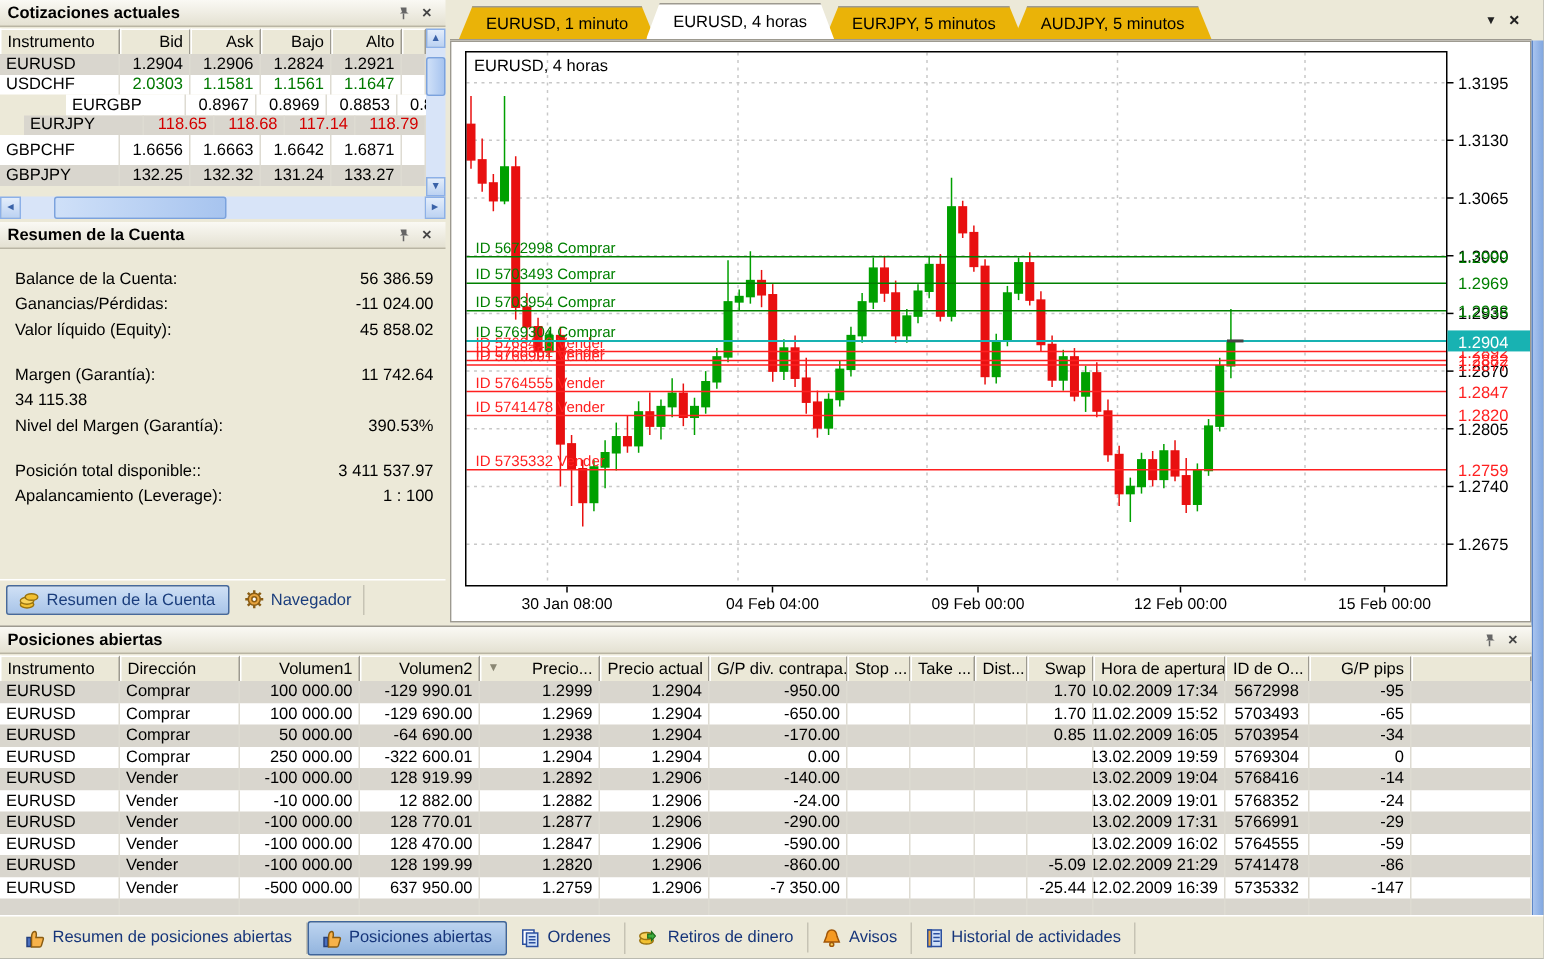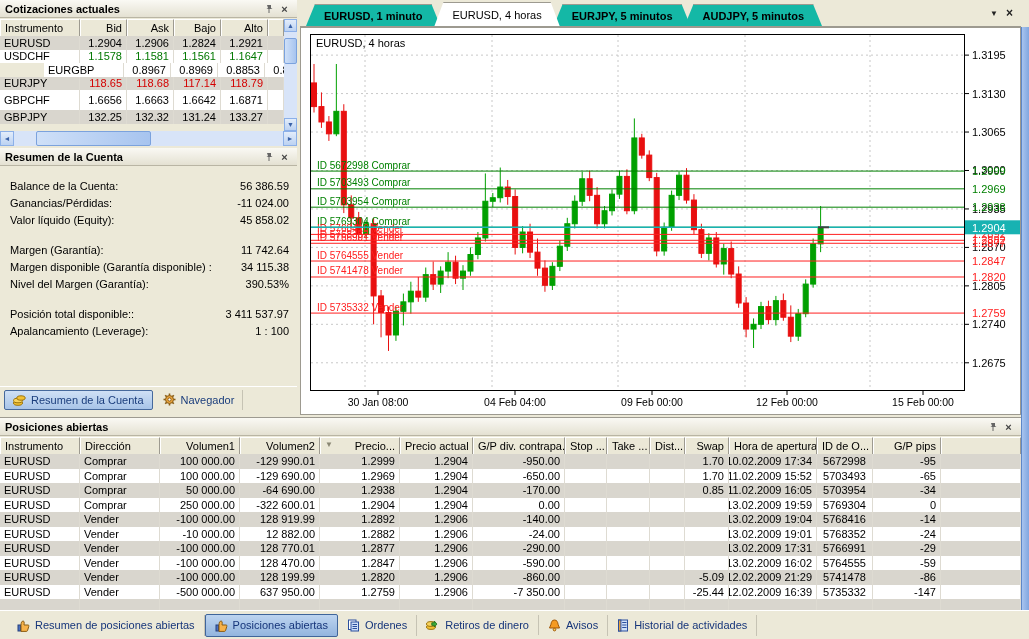--- a/index.html
+++ b/index.html
@@ -25,21 +25,21 @@
   
   .sb-btn{background:linear-gradient(#e3edfb,#bcd2f2);border:1px solid #8cb0e8;
     color:#3a62a8;font-size:7px;display:flex;align-items:center;justify-content:center;box-sizing:border-box;}
   .sb-track{background:#d8e4f8;}
   .sb-thumb{background:linear-gradient(90deg,#cfe0f8,#a7c4ef);border:1px solid #7ba2dd;border-radius:2px;box-sizing:border-box;}
   
   #chart-tabbar{position:absolute;left:300px;top:0;width:721px;height:27px;background:#ece9d8;
     border-bottom:1px solid #9d9a90;display:flex;align-items:flex-end;padding-left:6px;box-sizing:border-box;}
   .ctab{position:relative;height:21px;margin-right:-6px;padding:0 18px;display:flex;align-items:center;
     clip-path:polygon(9px 0,calc(100% - 9px) 0,100% 100%,0 100%);
-    background:#14b8a6;border-top:1px solid #9d9a90;font-size:11px;cursor:default;font-weight:bold;}
+    background:#eab308;border-top:1px solid #9d9a90;font-size:11px;cursor:default;}
   .ctab.active{background:#fff;z-index:3;height:23px;font-weight:normal;}
   #chart-tab-icons{margin-left:auto;display:flex;gap:8px;align-items:center;height:100%;padding:0 8px;}
   
   .ltab{display:flex;align-items:center;gap:5px;padding:3px 8px;color:#1a3d7c;cursor:default;
     border-right:1px solid #c6c3b4;}
   .ltab.active{background:linear-gradient(#cfe0f5,#a8c4e8);border:1px solid #46699c;border-radius:2px;}
   
   #bottom-tabbar{position:absolute;left:0;top:610px;width:1029px;height:29px;background:#ece9d8;
     border-top:1px solid #fff;display:flex;align-items:center;padding-left:8px;box-sizing:border-box;}
   .btab{display:flex;align-items:center;gap:5px;padding:4px 9px;color:#16357a;cursor:default;
@@ -84,35 +84,35 @@
         <div class="grid-row row-a" style="grid-template-columns: 80px 47px 47px 47px 47px 16px; height: 13.5px;">
           <div class="cell l ">EURUSD</div>
           <div class="cell r ">1.2904</div>
           <div class="cell r ">1.2906</div>
           <div class="cell r ">1.2824</div>
           <div class="cell r ">1.2921</div>
           <div class="cell"></div>
         </div>
         <div class="grid-row row-b" style="grid-template-columns: 80px 47px 47px 47px 47px 16px; height: 13.5px;">
           <div class="cell l ">USDCHF</div>
-          <div class="cell r q-up">1.1578</div>
+          <div class="cell r q-up">2.0303</div>
           <div class="cell r q-up">1.1581</div>
           <div class="cell r q-up">1.1561</div>
           <div class="cell r q-up">1.1647</div>
           <div class="cell"></div>
         </div>
         <div class="grid-row row-b" style="grid-template-columns: 80px 47px 47px 47px 47px 16px; height: 13.5px; margin-left: 44px;">
           <div class="cell l ">EURGBP</div>
           <div class="cell r ">0.8967</div>
           <div class="cell r ">0.8969</div>
           <div class="cell r ">0.8853</div>
           <div class="cell r ">0.8969</div>
           <div class="cell"></div>
         </div>
-        <div class="grid-row row-a" style="grid-template-columns: 80px 47px 47px 47px 47px 16px; height: 13.5px;">
+        <div class="grid-row row-a" style="grid-template-columns: 80px 47px 47px 47px 47px 16px; height: 13.5px; margin-left: 16px;">
           <div class="cell l ">EURJPY</div>
           <div class="cell r q-down">118.65</div>
           <div class="cell r q-down">118.68</div>
           <div class="cell r q-down">117.14</div>
           <div class="cell r q-down">118.79</div>
           <div class="cell"></div>
         </div>
         <div class="grid-row row-b" style="grid-template-columns: 80px 47px 47px 47px 47px 16px; height: 20px;">
           <div class="cell l ">GBPCHF</div>
           <div class="cell r ">1.6656</div>
@@ -172,21 +172,20 @@
         <div class="acct-row">
           <span class="al">Valor líquido (Equity):</span>
           <span class="av">45 858.02</span>
         </div>
         <div class="acct-gap"></div>
         <div class="acct-row">
           <span class="al">Margen (Garantía):</span>
           <span class="av">11 742.64</span>
         </div>
         <div class="acct-row">
-          <span class="al">Margen disponible (Garantía disponible) :</span>
           <span class="av">34 115.38</span>
         </div>
         <div class="acct-row">
           <span class="al">Nivel del Margen (Garantía):</span>
           <span class="av">390.53%</span>
         </div>
         <div class="acct-gap"></div>
         <div class="acct-row">
           <span class="al">Posición total disponible::</span>
           <span class="av">3 411 537.97</span>

